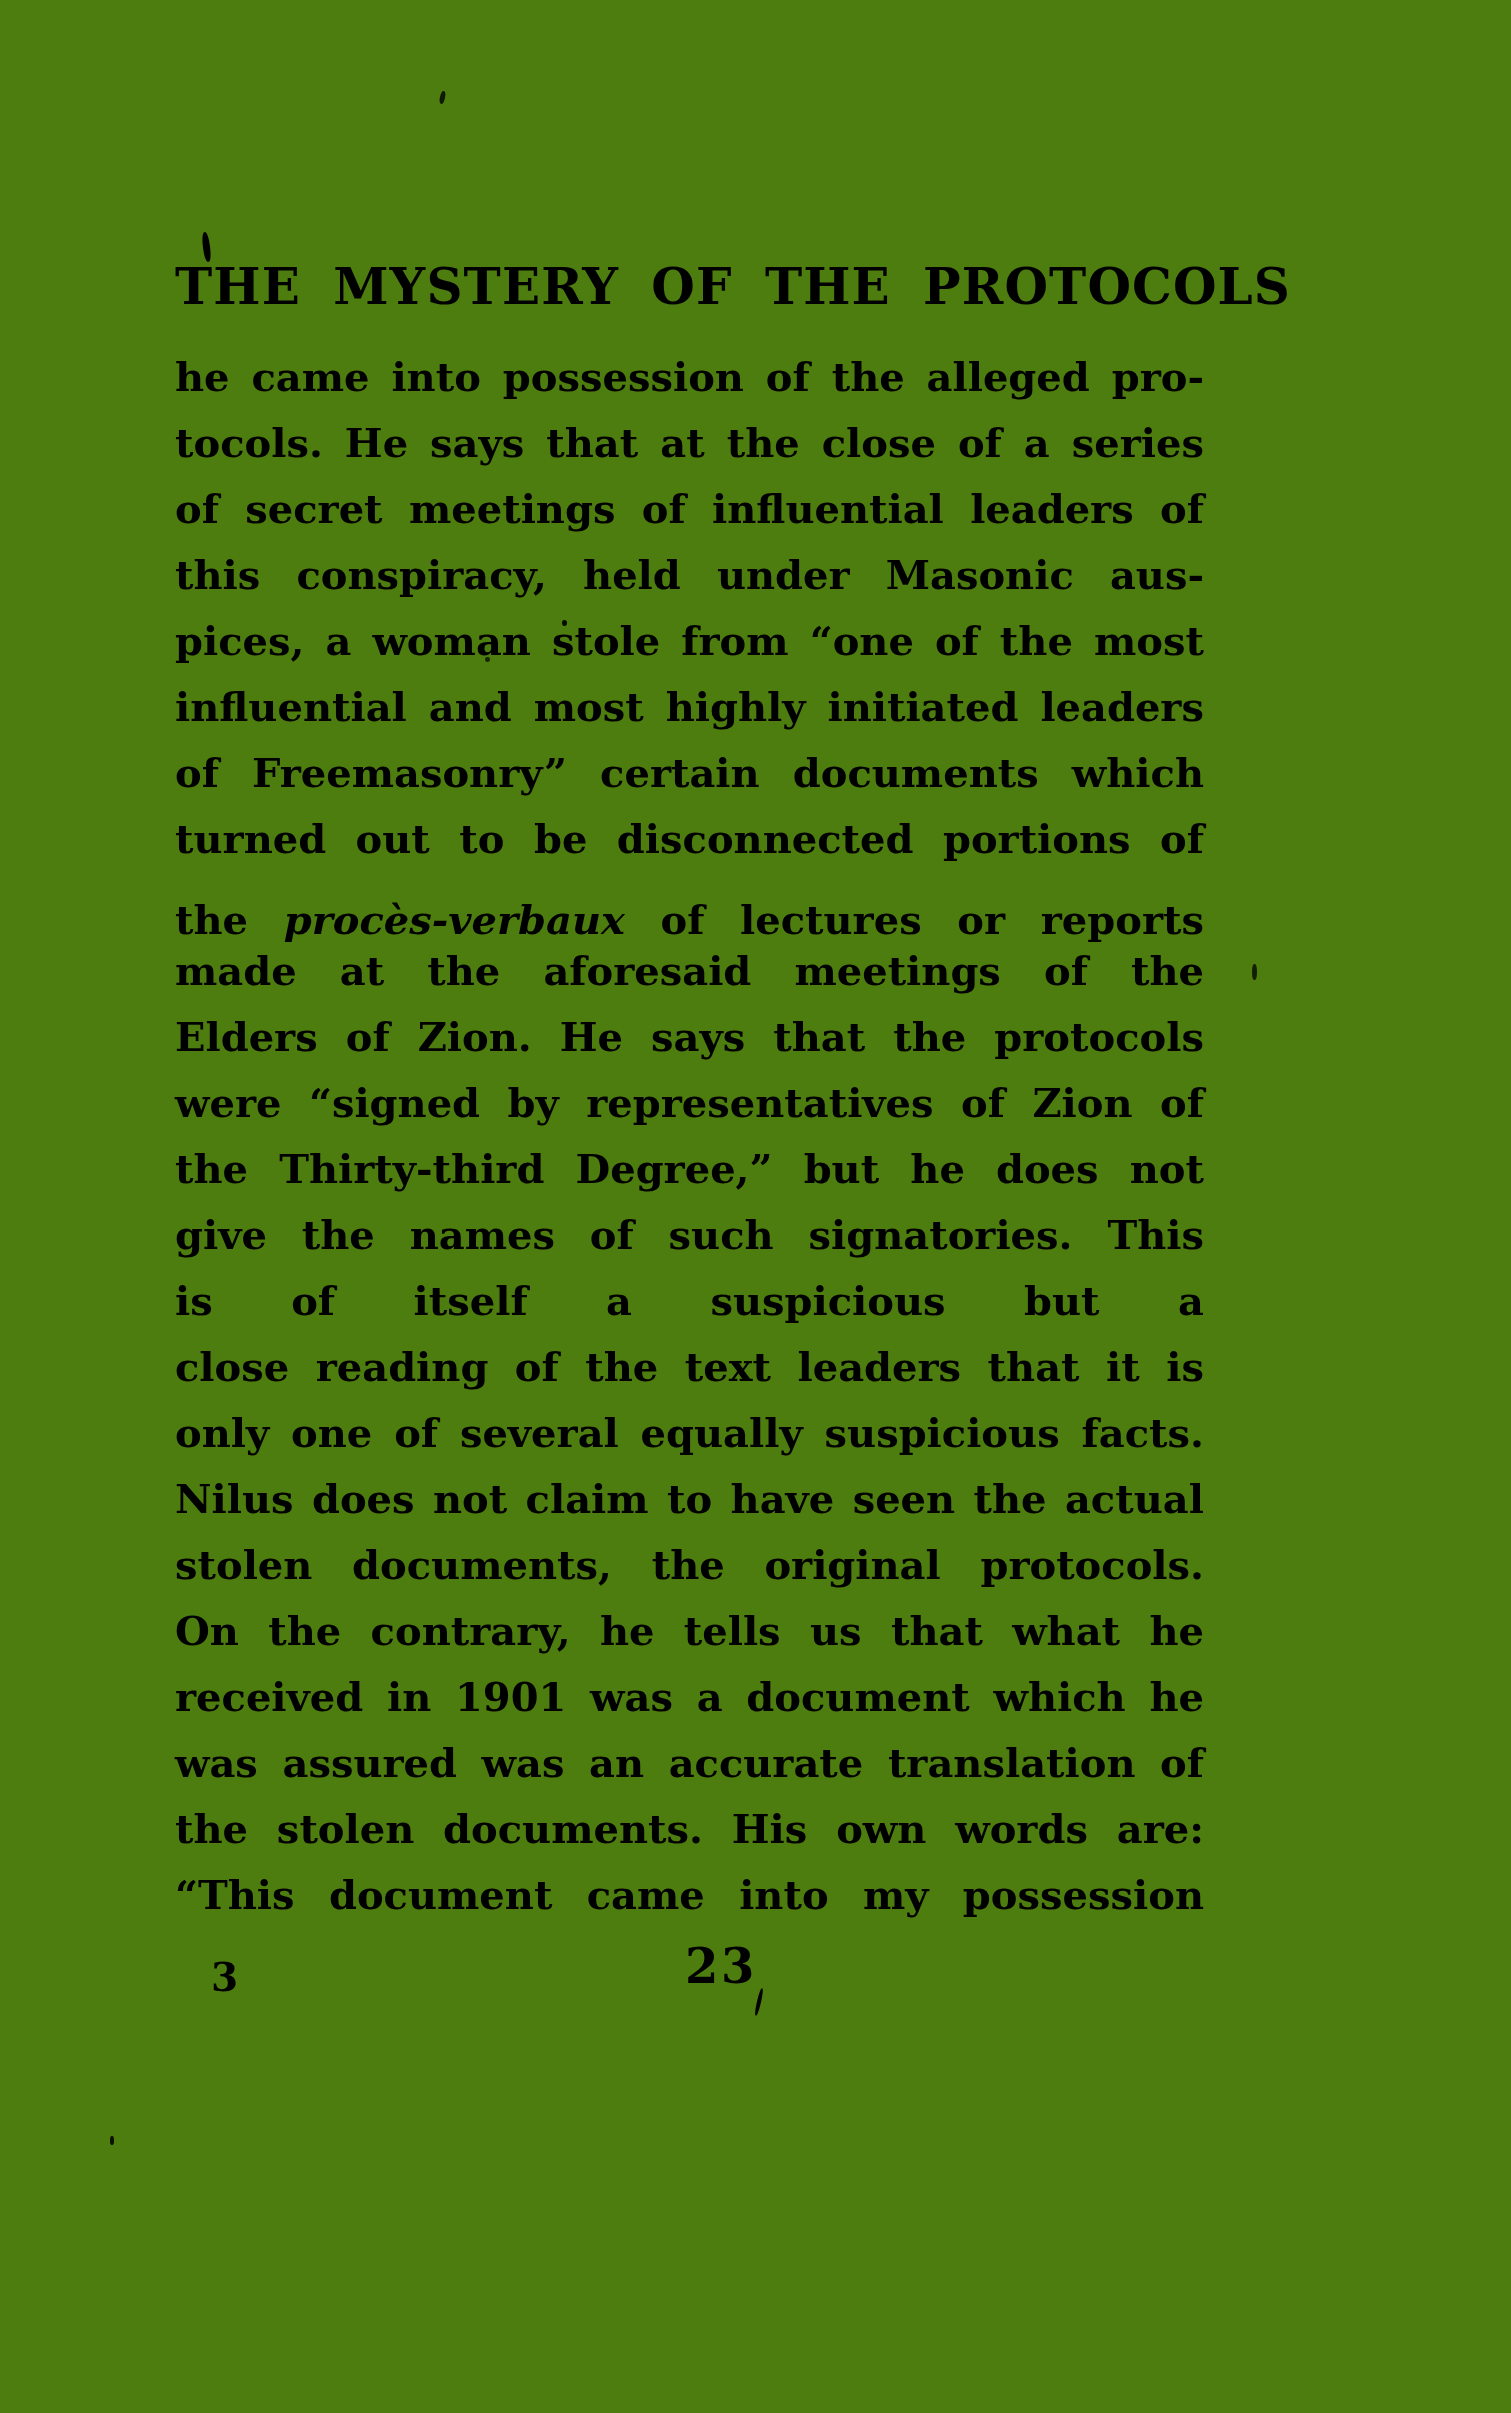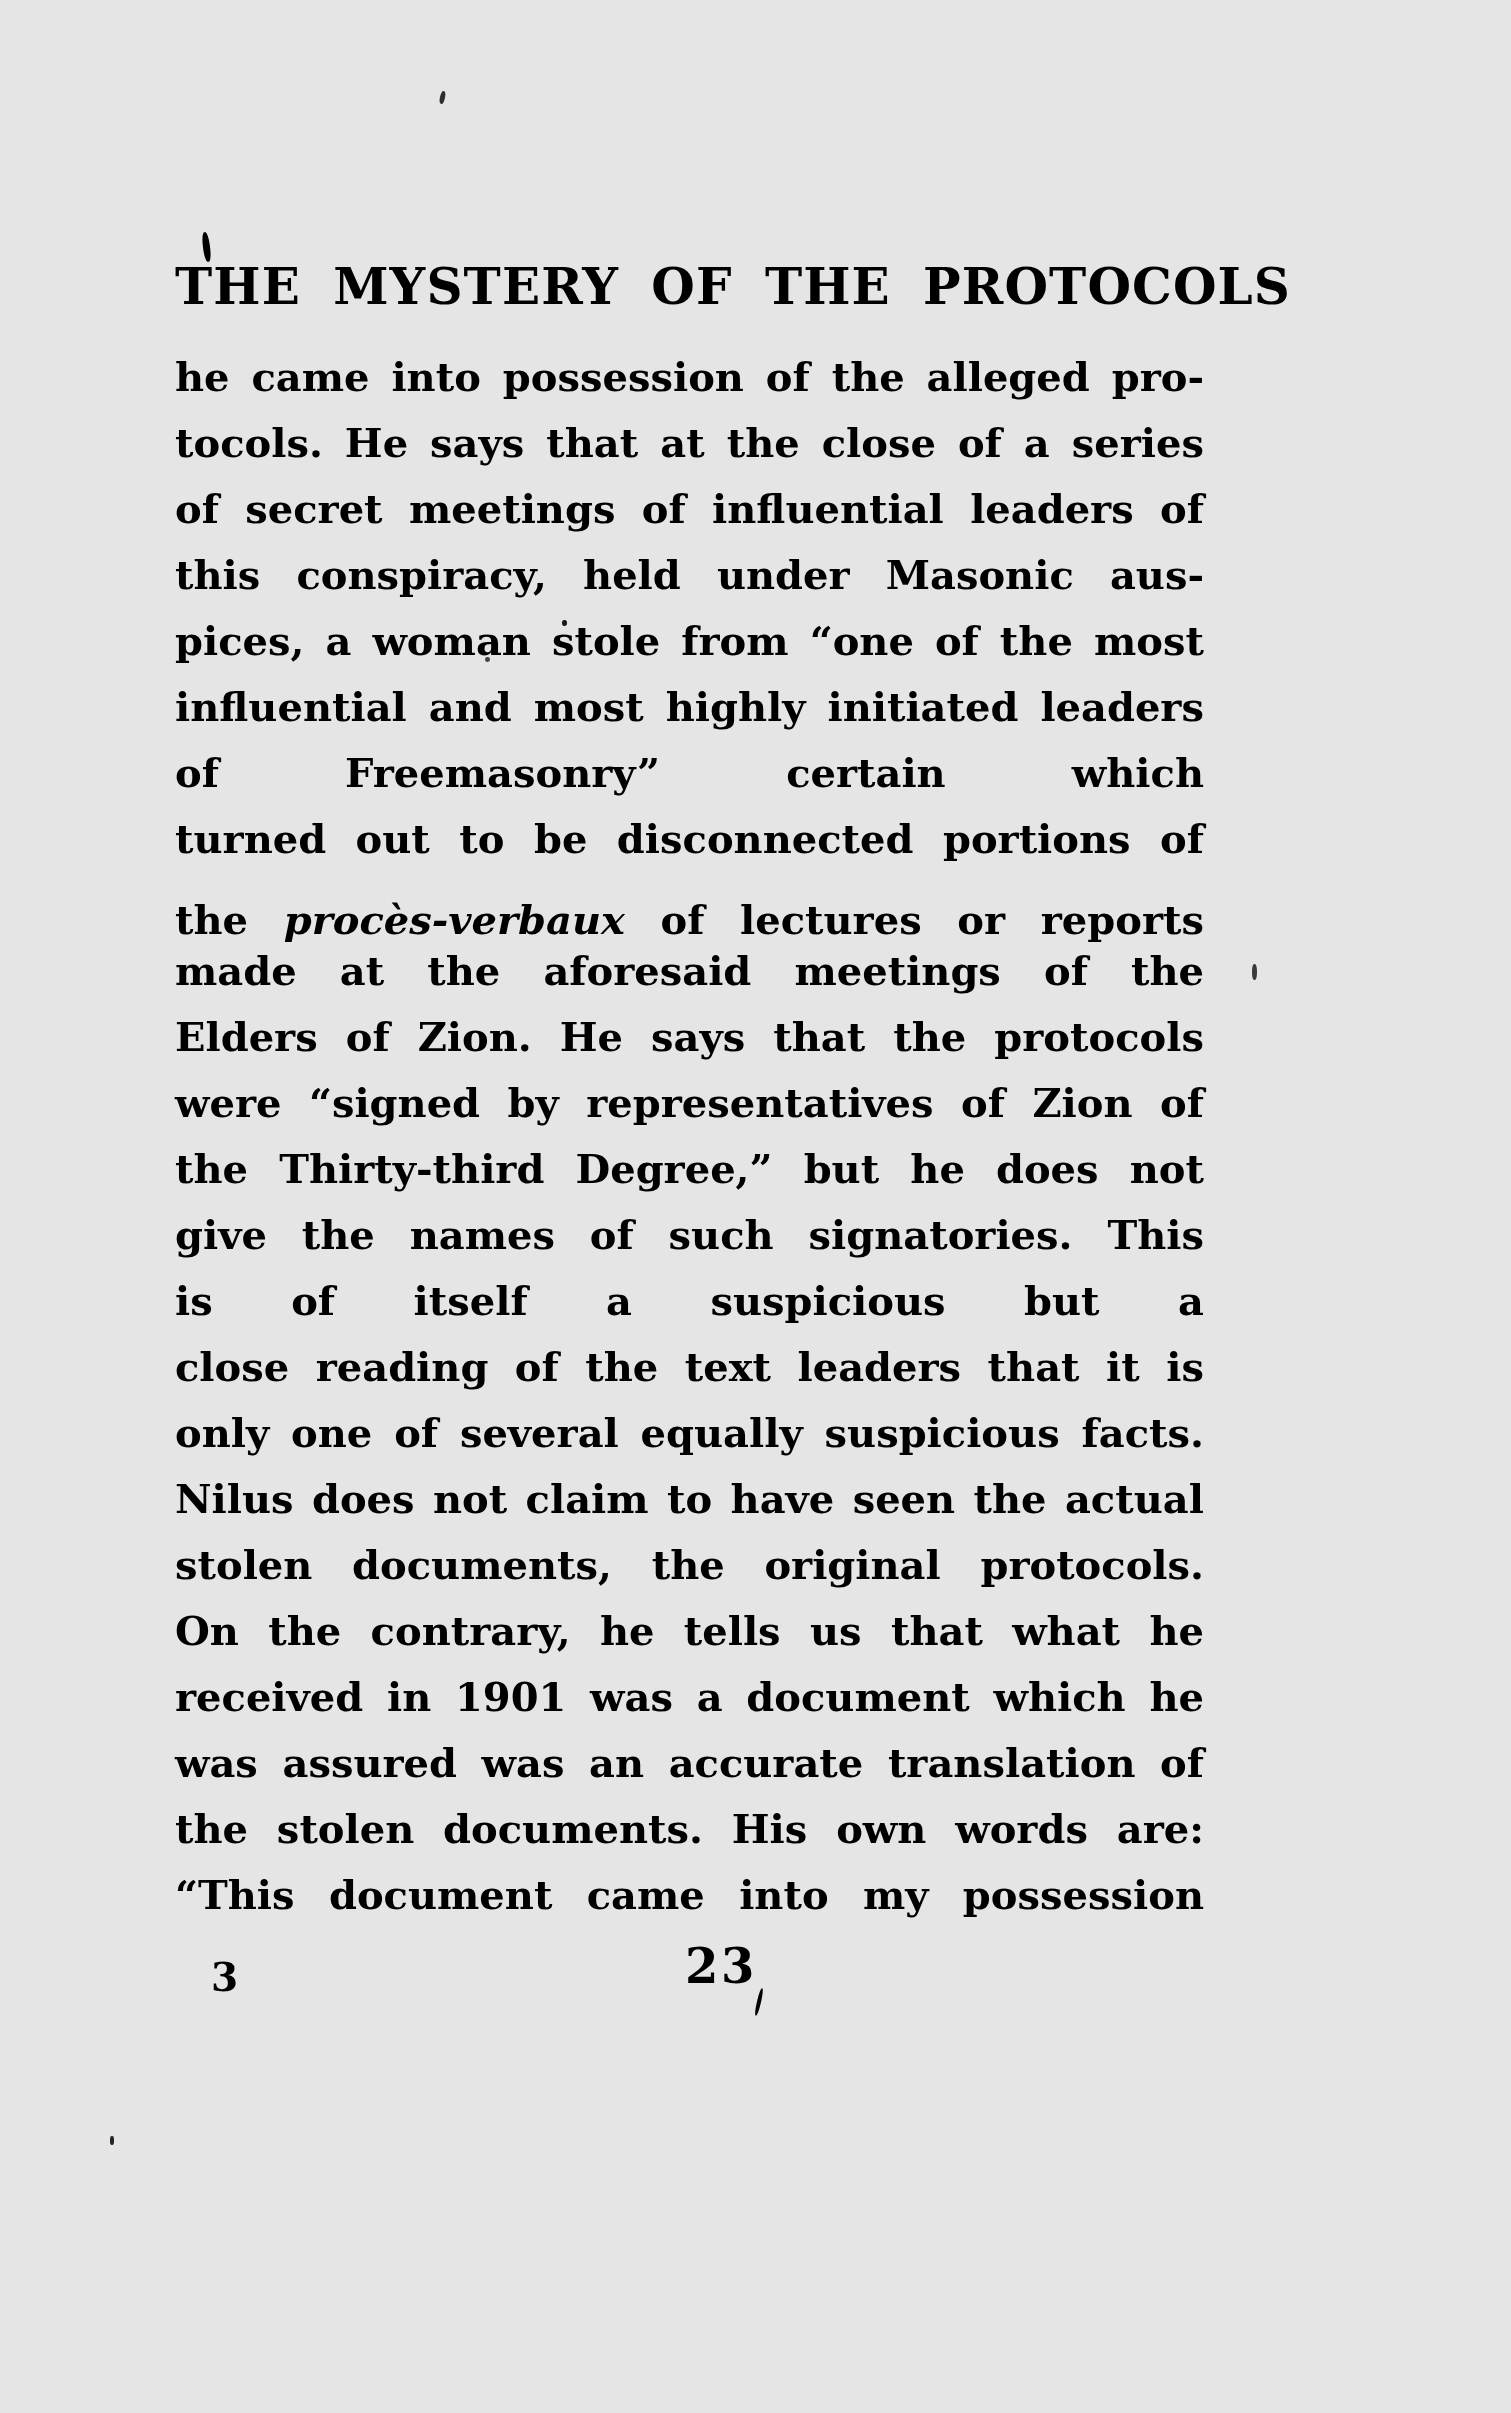--- a/index.html
+++ b/index.html
@@ -4,21 +4,21 @@
 <style>
   html, body {
     margin: 0;
     padding: 0;
     background: #ffffff;
   }
   .page {
     position: relative;
     width: 1512px;
     height: 2413px;
-    background: #e5e5e5;
+    background: #4d7c0f;
     color: #000000;
     font-family: "DejaVu Serif", "Liberation Serif", serif;
     overflow: hidden;
   }
   
   .title {
     position: absolute;
     left: 175px;
     top: 261px;
     width: 1029px;
@@ -99,21 +99,21 @@
 
   <h1 class="title">THE MYSTERY OF THE PROTOCOLS</h1>
 
   <div class="textblock" id="body-lines">
       <div class="line"><span>he</span><span>came</span><span>into</span><span>possession</span><span>of</span><span>the</span><span>alleged</span><span>pro-</span></div>
       <div class="line"><span>tocols.</span><span>He</span><span>says</span><span>that</span><span>at</span><span>the</span><span>close</span><span>of</span><span>a</span><span>series</span></div>
       <div class="line"><span>of</span><span>secret</span><span>meetings</span><span>of</span><span>influential</span><span>leaders</span><span>of</span></div>
       <div class="line"><span>this</span><span>conspiracy,</span><span>held</span><span>under</span><span>Masonic</span><span>aus-</span></div>
       <div class="line"><span>pices,</span><span>a</span><span>woman</span><span>stole</span><span>from</span><span>“one</span><span>of</span><span>the</span><span>most</span></div>
       <div class="line"><span>influential</span><span>and</span><span>most</span><span>highly</span><span>initiated</span><span>leaders</span></div>
-      <div class="line"><span>of</span><span>Freemasonry”</span><span>certain</span><span>which</span></div>
+      <div class="line"><span>of</span><span>Freemasonry”</span><span>certain</span><span>documents</span><span>which</span></div>
       <div class="line"><span>turned</span><span>out</span><span>to</span><span>be</span><span>disconnected</span><span>portions</span><span>of</span></div>
       <div class="line"><span>the</span><i>procès-verbaux</i><span>of</span><span>lectures</span><span>or</span><span>reports</span></div>
       <div class="line"><span>made</span><span>at</span><span>the</span><span>aforesaid</span><span>meetings</span><span>of</span><span>the</span></div>
       <div class="line"><span>Elders</span><span>of</span><span>Zion.</span><span>He</span><span>says</span><span>that</span><span>the</span><span>protocols</span></div>
       <div class="line"><span>were</span><span>“signed</span><span>by</span><span>representatives</span><span>of</span><span>Zion</span><span>of</span></div>
       <div class="line"><span>the</span><span>Thirty-third</span><span>Degree,”</span><span>but</span><span>he</span><span>does</span><span>not</span></div>
       <div class="line"><span>give</span><span>the</span><span>names</span><span>of</span><span>such</span><span>signatories.</span><span>This</span></div>
       <div class="line"><span>is</span><span>of</span><span>itself</span><span>a</span><span>suspicious</span><span>but</span><span>a</span></div>
       <div class="line"><span>close</span><span>reading</span><span>of</span><span>the</span><span>text</span><span>leaders</span><span>that</span><span>it</span><span>is</span></div>
       <div class="line"><span>only</span><span>one</span><span>of</span><span>several</span><span>equally</span><span>suspicious</span><span>facts.</span></div>

